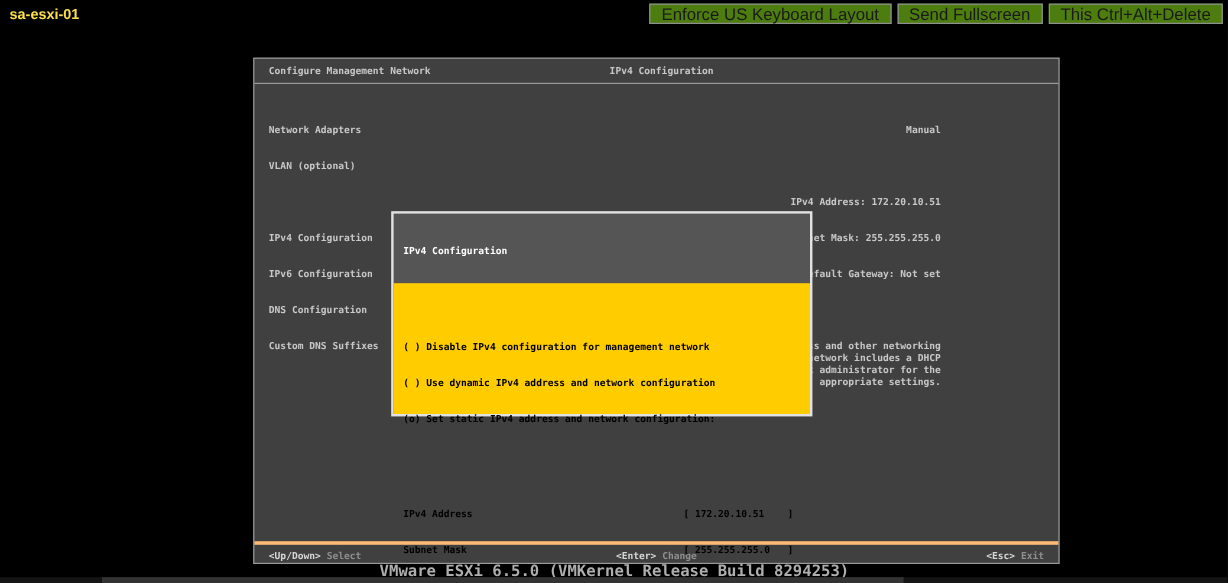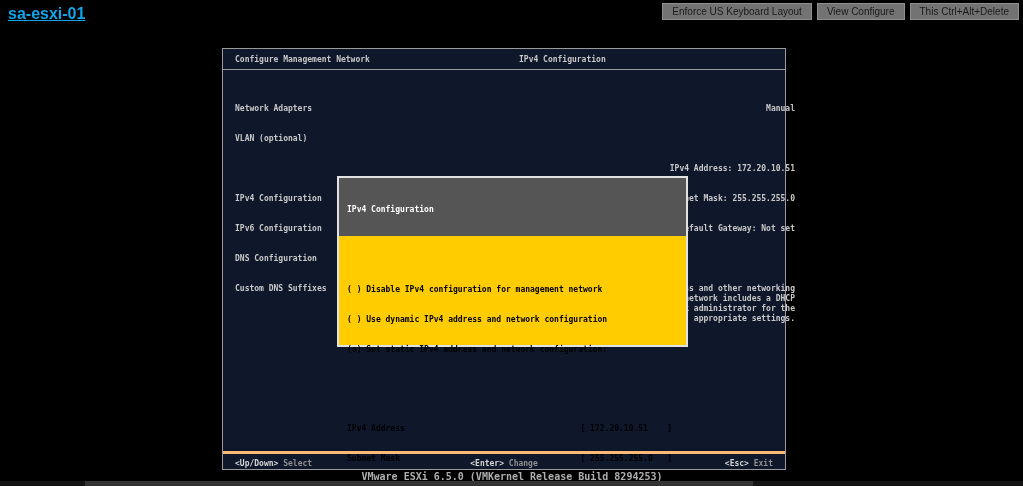--- a/index.html
+++ b/index.html
@@ -1,32 +1,32 @@
 <!DOCTYPE html>
 <html><head>
 <meta charset="utf-8">
 <style>
   * { margin:0; padding:0; box-sizing:border-box; }
   html,body { width:1023px; height:486px; background:#000; overflow:hidden; }
   body { position:relative; font-family:"Liberation Sans", sans-serif; }
 
   
   .topbar { position:absolute; top:0; left:0; width:1023px; height:24px; background:#000; }
-  .hostname { position:absolute; left:8px; top:5px; color:#0ea5e9; font-size:16px; font-weight:bold;text-decoration:underline; }
+  .hostname { position:absolute; left:8px; top:5px; color:#fde047; font-size:12px; font-weight:bold; }
   .topbar-buttons { position:absolute; right:4px; top:3px; display:flex; gap:5px; }
   .chrome-btn {
-    background:#737373; border:1px solid #8f8f8f; color:#1a1a1a;
-    font-family:"Liberation Sans", sans-serif; font-size:10px;
+    background:#4d7c0f; border:1px solid #8f8f8f; color:#1a1a1a;
+    font-family:"Liberation Sans", sans-serif; font-size:14px;
     padding:2px 9px; height:17px; line-height:12px; cursor:pointer; white-space:nowrap;
   }
 
   
   .console {
-    position:absolute; left:222px; top:48px; width:564px; height:422px;
-    background:#0f172a; border:1px solid #9a9a9a;
+    position:absolute; left:211px; top:48px; width:672px; height:422px;
+    background:#404040; border:1px solid #9a9a9a;
     font-family:"DejaVu Sans Mono", monospace; font-weight:bold;
     font-size:8px; line-height:10px; color:#c8c8c8; white-space:pre;
   }
   .console-header { position:absolute; top:0; left:0; right:0; height:21px; border-bottom:1px solid #9a9a9a; }
   .console-header .h-left  { position:absolute; left:12px;  top:6px; }
   .console-header .h-right { position:absolute; left:296px; top:6px; }
 
   .menu-col   { position:absolute; left:12px;  top:35px; }
   .detail-col { position:absolute; left:296px; top:35px; width:276px;text-align:right; }
   .sp10 { height:10px; }
@@ -38,21 +38,21 @@
   }
   .console-footer .f-left   { position:absolute; left:12px; top:5px; }
   .console-footer .f-center { position:absolute; left:50%; top:5px; transform:translateX(-50%); }
   .console-footer .f-right  { position:absolute; right:12px; top:5px; }
   .k { color:#d6d6d6; }
   .a { color:#8f8f8f; }
 
   .version-line {
     position:absolute; left:222px; top:472px; width:580px; text-align:center;
     color:#aeaeae; font-family:"DejaVu Sans Mono", monospace; font-weight:bold;
-    font-size:10px; line-height:10px; white-space:pre;
+    font-size:13px; line-height:10px; white-space:pre;
   }
 
   
   .dialog {
     position:absolute; left:337px; top:176px; width:351px; height:171px;
     border:2px solid #e2e2e2; background:#555555;
     font-family:"DejaVu Sans Mono", monospace; font-weight:bold;
     font-size:8px; line-height:10px; white-space:pre;
   }
   .dlg-top { position:absolute; top:0; left:0; right:0; height:58px; padding:7px 4px 0 8px; }
@@ -73,21 +73,21 @@
   .scroll-track { position:absolute; left:0; bottom:0; width:1023px; height:5px; background:#141414; }
   .scroll-thumb { position:absolute; left:85px; bottom:0; width:668px; height:5px; background:#333; }
 </style>
 </head>
 <body>
 
 <div class="topbar">
   <span class="hostname">sa-esxi-01</span>
   <div class="topbar-buttons">
     <button class="chrome-btn">Enforce US Keyboard Layout</button>
-    <button class="chrome-btn">View Configure</button>
+    <button class="chrome-btn">Send Fullscreen</button>
     <button class="chrome-btn">This Ctrl+Alt+Delete</button>
   </div>
 </div>
 
 <div class="console">
 
   <div class="console-header">
     <span class="h-left">Configure Management Network</span>
     <span class="h-right">IPv4 Configuration</span>
   </div>

